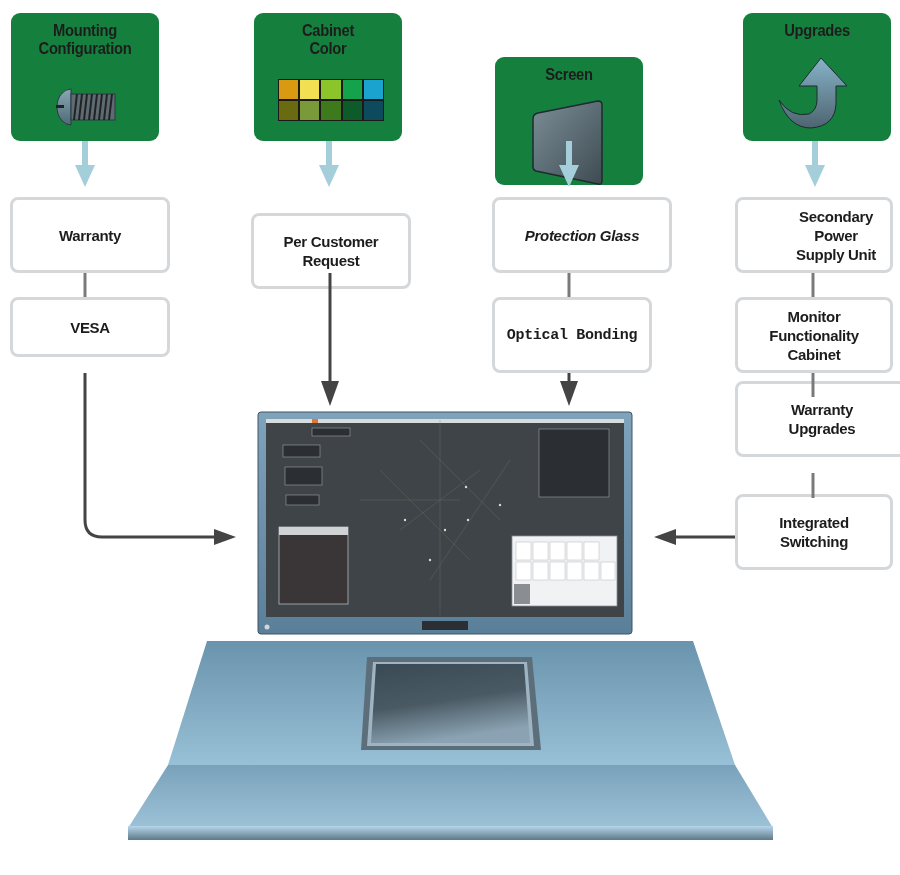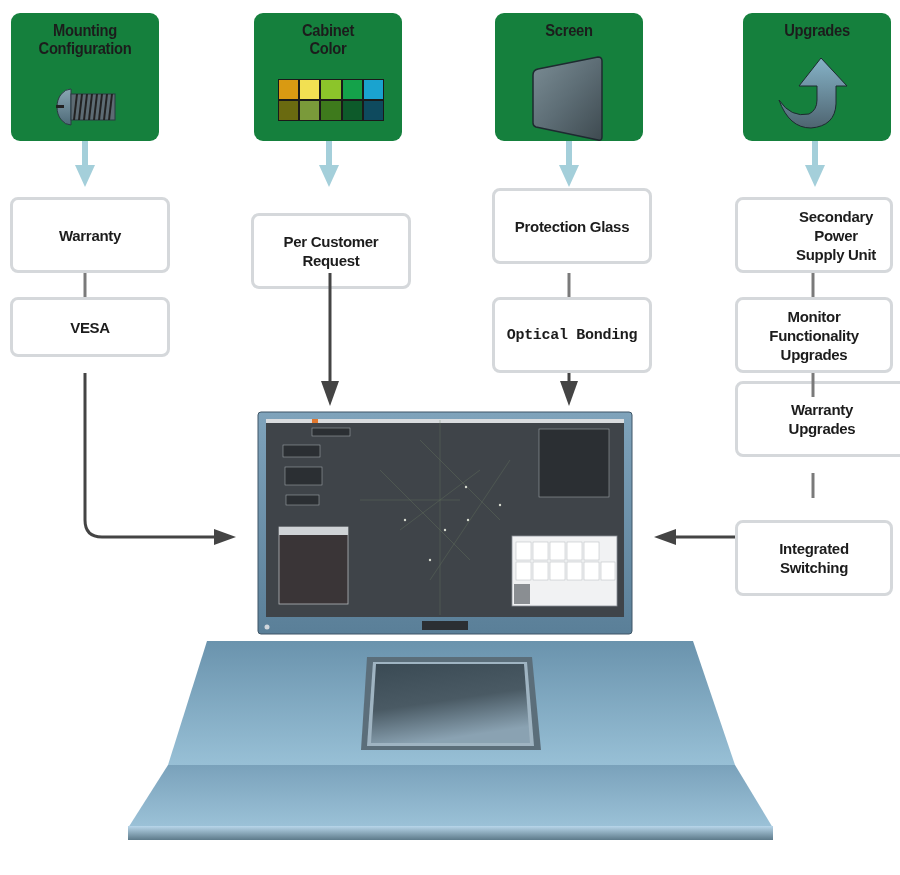--- a/index.html
+++ b/index.html
@@ -57,21 +57,21 @@
       <div style="background: rgb(20, 162, 74);"></div>
       <div style="background: rgb(26, 163, 207);"></div>
       <div style="background: rgb(106, 106, 16);"></div>
       <div style="background: rgb(122, 154, 58);"></div>
       <div style="background: rgb(62, 122, 28);"></div>
       <div style="background: rgb(13, 90, 42);"></div>
       <div style="background: rgb(14, 74, 94);"></div>
     </div>
 </div>
 
-<div class="cat" style="left:495px;">
+<div class="cat" style="left:495px;margin-top:44px;">
   <div class="cat-title">Screen</div>
   <svg class="icon" style="left:35px;top:42px" width="80" height="90" viewBox="0 0 80 90">
     <defs>
         <linearGradient id="scg" x1="0" y1="0" x2="1" y2="1">
           <stop offset="0" stop-color="#7b8d95"></stop>
           <stop offset="0.5" stop-color="#5d6d75"></stop>
           <stop offset="1" stop-color="#3e4a50"></stop>
         </linearGradient>
       </defs>
     <path d="M8 14 L68 2 Q72 2 72 6 L72 82 Q72 86 68 85 L6 72 Q3 71 3 68 L3 20 Q3 15 8 14 Z" fill="url(#scg)" stroke="#1e2a30" stroke-width="1.5"></path>
@@ -96,41 +96,41 @@
   </div>
 <div class="opt" style="left:10px;top:297px;width:160px;height:60px;">
     <span>VESA</span>
   </div>
 
 <div class="opt" style="left:251px;top:197px;width:160px;height:76px;margin-top:16px;">
     <span>Per Customer
 Request</span>
   </div>
 
-<div class="opt" style="left:492px;top:188px;width:160px;height:76px;">
+<div class="opt" style="left:492px;top:197px;width:180px;height:76px;font-style:italic;">
     <span>Protection Glass</span>
   </div>
 <div class="opt" style="left:492px;top:297px;width:160px;height:76px;font-family:Liberation Mono, monospace;">
     <span>Optical Bonding</span>
   </div>
 
 <div class="opt" style="left:735px;top:197px;width:158px;height:76px;padding-left:44px;">
     <span>Secondary Power
 Supply Unit</span>
   </div>
 <div class="opt" style="left:735px;top:297px;width:158px;height:76px;">
     <span>Monitor
 Functionality
-Upgrades</span>
+Cabinet</span>
   </div>
 <div class="opt" style="left:735px;top:381px;width:174px;height:76px;">
     <span>Warranty
 Upgrades</span>
   </div>
-<div class="opt" style="left:735px;top:520px;width:158px;height:76px;">
+<div class="opt" style="left:735px;top:494px;width:158px;height:76px;">
     <span>Integrated
 Switching</span>
   </div>
 
 <svg class="overlay" width="900" height="875" viewBox="0 0 900 875">
   <defs>
     <linearGradient id="bez" x1="0" y1="0" x2="0" y2="1">
         <stop offset="0" stop-color="#7fa3bb"></stop>
         <stop offset="1" stop-color="#5a7f98"></stop>
       </linearGradient>

